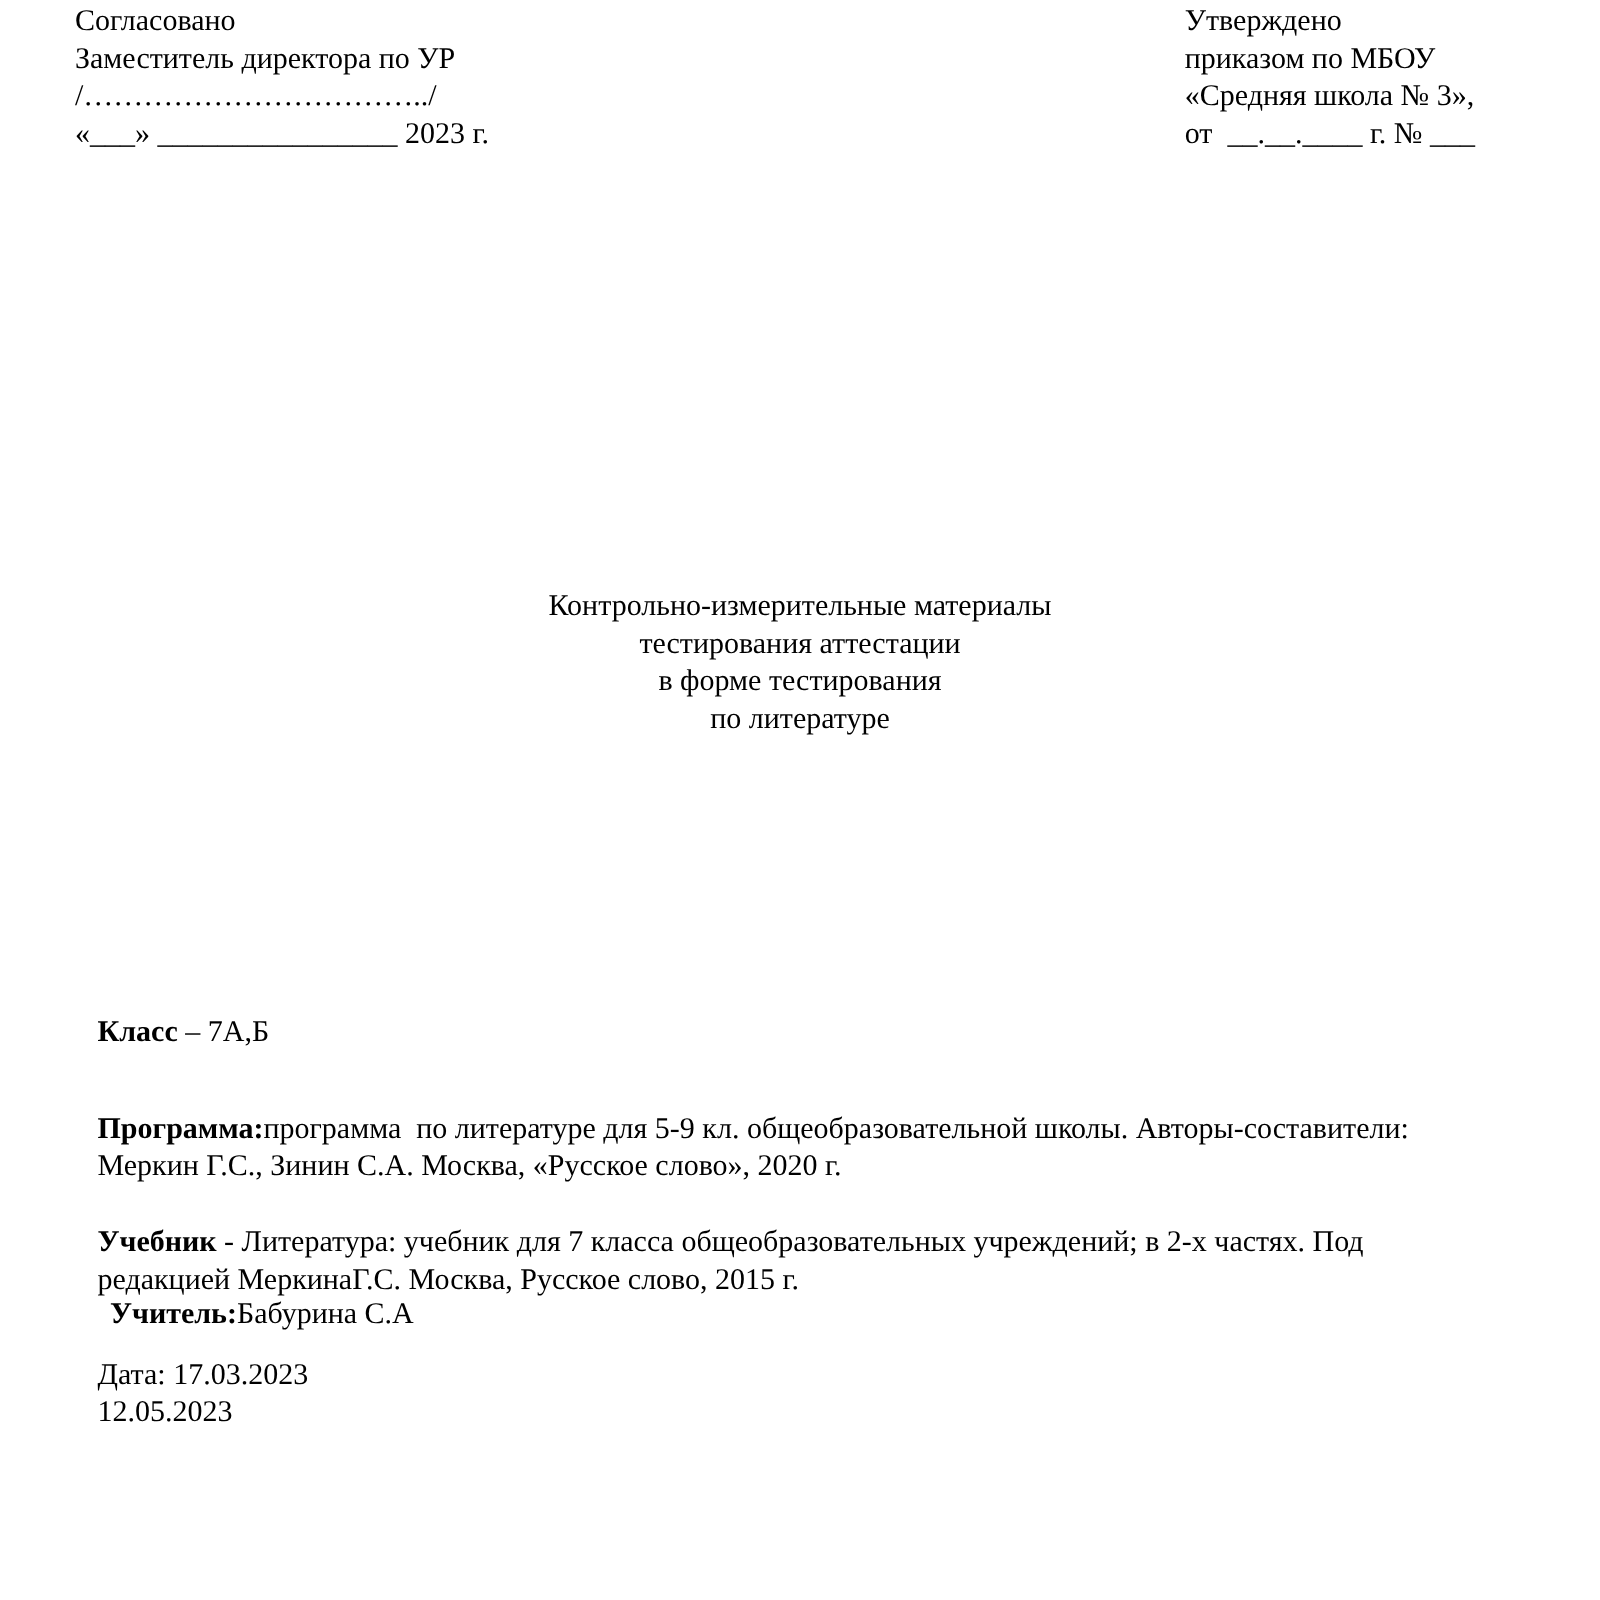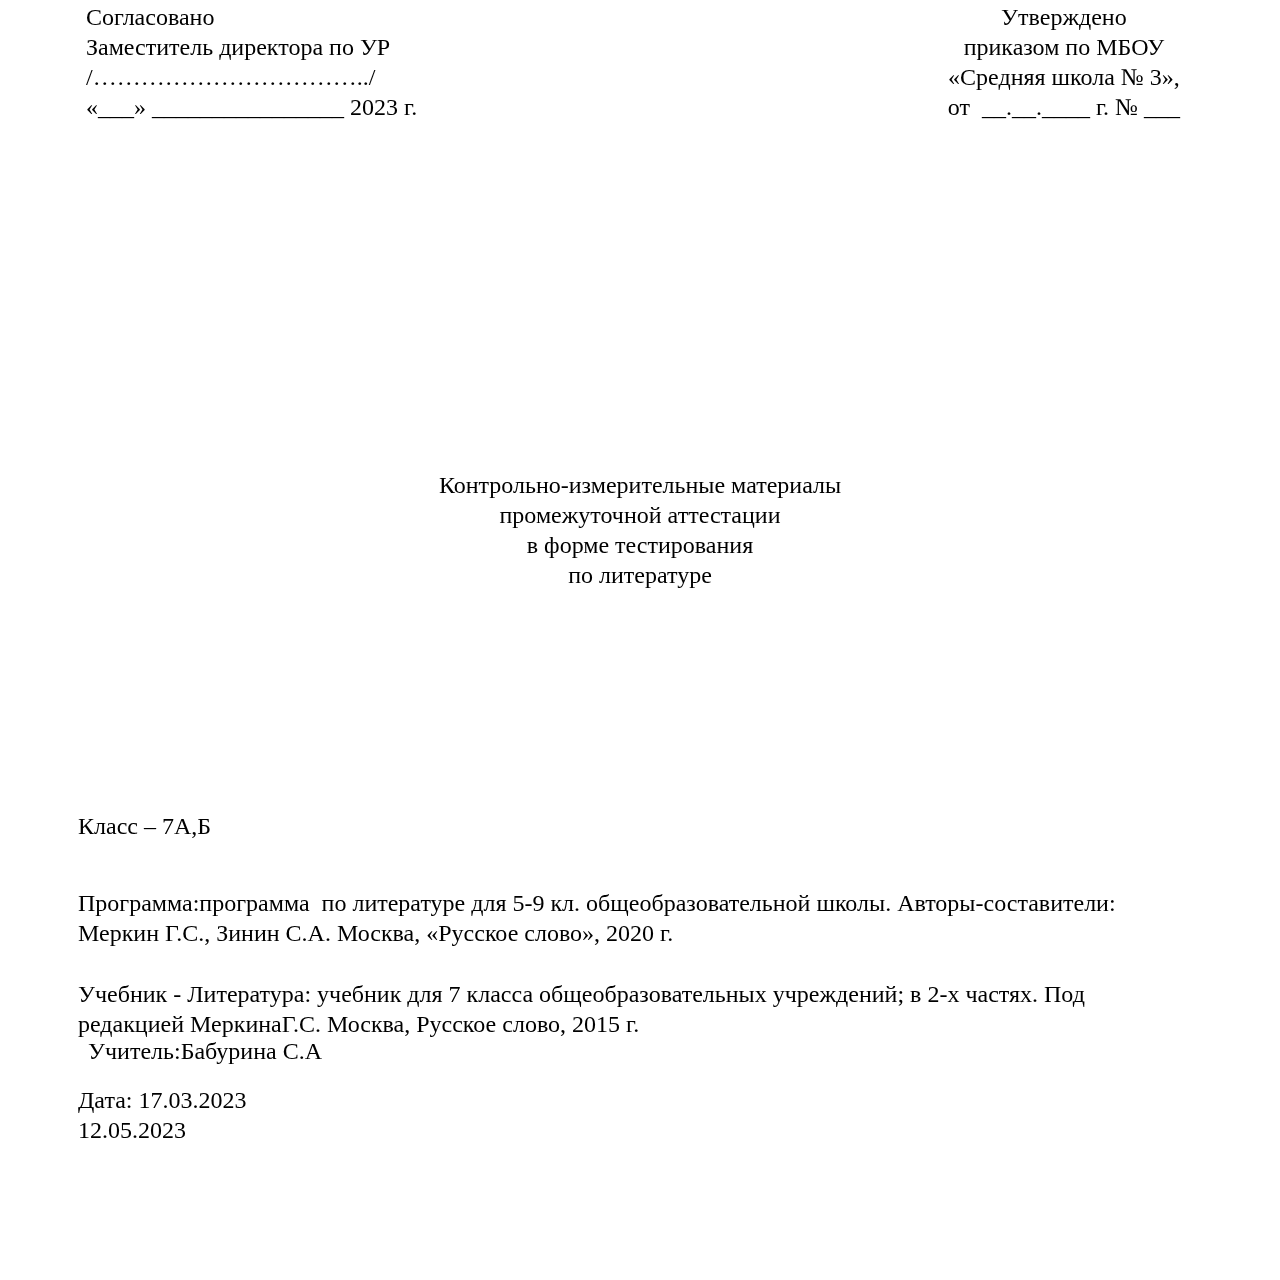--- a/index.html
+++ b/index.html
@@ -10,30 +10,30 @@
     background: #ffffff;
     color: #000000;
     font-family: "Liberation Serif", "DejaVu Serif", serif;
     font-size: 24px;
     line-height: 30px;
     overflow: hidden;
   }
   .abs { position: absolute; margin: 0; }
   .line { white-space: pre; }
   .header {
-    top: 2px; left: 86px; right: 100px;
+    top: 2px; left: 60px; right: 100px;
     display: flex;
     justify-content: space-between;
   }
-  .header-right { text-align: center; font-family: Liberation Serif, serif; }
+  .header-right { text-align: left; font-family: Liberation Serif, serif; }
   .doc-title {
     top: 470px; left: 0; right: 0;
     text-align: center;
   }
-  .b { font-weight: normal; }
+  .b { font-weight: bold; }
   .klass   { top: 811px;  left: 78px; }
   .prog    { top: 888px;  left: 78px; right: 40px; }
   .ucheb   { top: 979px;  left: 78px; right: 40px; }
   .uchitel { top: 1036px; left: 88px; }
   .datum   { top: 1085px; left: 78px; }
 </style>
 </head>
 <body>
 
 <div class="page">
@@ -48,21 +48,21 @@
     <div class="header-right">
       <div class="line">Утверждено</div>
       <div class="line">приказом по МБОУ</div>
       <div class="line">«Средняя школа № 3»,</div>
       <div class="line">от  __.__.____ г. № ___</div>
     </div>
   </div>
 
   <div class="abs doc-title">
     <div class="line">Контрольно-измерительные материалы</div>
-    <div class="line">промежуточной аттестации</div>
+    <div class="line">тестирования аттестации</div>
     <div class="line">в форме тестирования</div>
     <div class="line">по литературе</div>
   </div>
 
   <p class="abs klass line"><span class="b">Класс</span><span> – 7А,Б</span></p>
 
   <p class="abs prog"><span class="line"><span class="b">Программа:</span><span>программа  по литературе для 5-9 кл. общеобразовательной школы. Авторы-составители:</span></span><br><span class="line">Меркин Г.С., Зинин С.А. Москва, «Русское слово», 2020 г.</span></p>
 
   <p class="abs ucheb"><span class="line"><span class="b">Учебник</span><span> - Литература: учебник для 7 класса общеобразовательных учреждений; в 2-х частях. Под</span></span><br><span class="line">редакцией МеркинаГ.С. Москва, Русское слово, 2015 г.</span></p>
 

